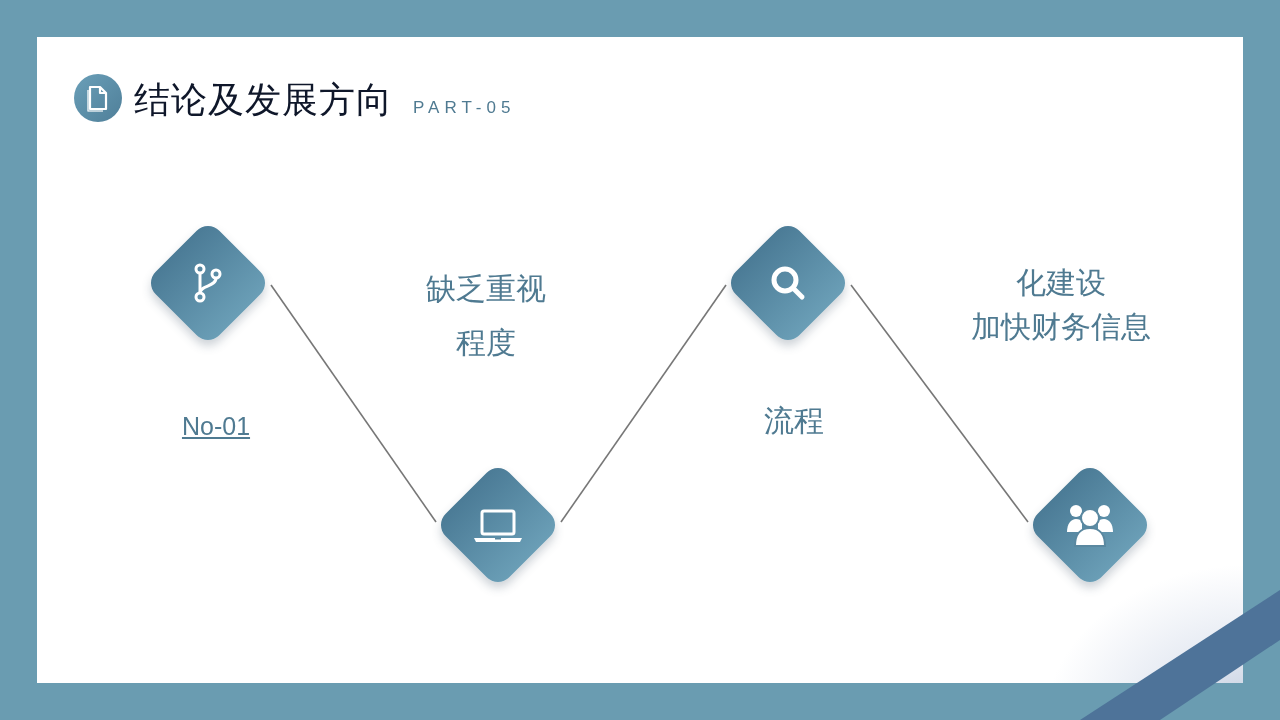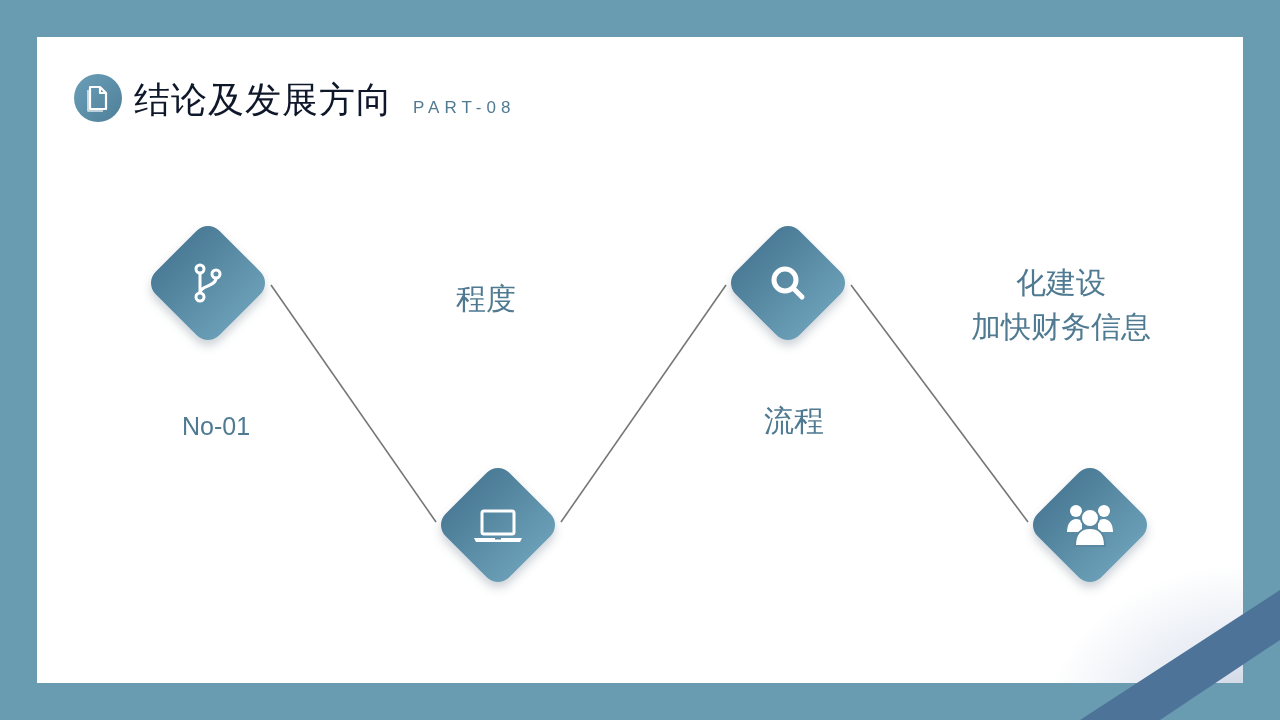--- a/index.html
+++ b/index.html
@@ -96,51 +96,52 @@
 </svg>
 
 <div class="header-icon">
   <svg width="26" height="30" viewBox="0 0 26 30">
     <path d="M5 4 H15 L21 10 V26 H5 Z" fill="none" stroke="#ffffff" stroke-width="2.2" stroke-linejoin="round"></path>
     <path d="M15 4 V10 H21" fill="none" stroke="#ffffff" stroke-width="2.2" stroke-linejoin="round"></path>
     <path d="M3 7 V28 H18" fill="none" stroke="#ffffff" stroke-width="1.6" stroke-linejoin="round" opacity="0.8"></path>
   </svg>
 </div>
 <div class="header-title">结论及发展方向</div>
-<div class="header-sub">PART-08</div>
+<div class="header-sub">PART-05</div>
 
 <svg class="connector" viewBox="0 0 1280 720">
   <line x1="271" y1="285" x2="436" y2="522" stroke="#777777" stroke-width="1.6"></line>
   <line x1="561" y1="522" x2="726" y2="285" stroke="#777777" stroke-width="1.6"></line>
   <line x1="851" y1="285" x2="1028" y2="522" stroke="#777777" stroke-width="1.6"></line>
 </svg>
 
 <div class="diamond" style="left:163px; top:238px;"></div>
 <div class="diamond-icon" style="left:178px; top:253px;">
   <svg width="40" height="44" viewBox="0 0 40 44">
     <circle cx="12" cy="8" r="4" fill="none" stroke="#fff" stroke-width="3"></circle>
     <circle cx="28" cy="13" r="4" fill="none" stroke="#fff" stroke-width="3"></circle>
     <circle cx="12" cy="36" r="4" fill="none" stroke="#fff" stroke-width="3"></circle>
     <line x1="12" y1="12" x2="12" y2="32" stroke="#fff" stroke-width="3"></line>
     <path d="M28 17 C28 26 12 24 12 32" fill="none" stroke="#fff" stroke-width="3"></path>
   </svg>
 </div>
-<div class="step-text" style="left:118px; top:410px; width:196px;">
+<div class="step-text" style="left:118px; top:410px; width:196px;text-decoration:underline;">
   <span class="step-no">No-01</span>
 </div>
 
 <div class="diamond" style="left:453px; top:480px;"></div>
 <div class="diamond-icon" style="left:468px; top:495px;">
   <svg width="54" height="40" viewBox="0 0 54 40">
     <rect x="11" y="6" width="32" height="23" rx="2" fill="none" stroke="#fff" stroke-width="3"></rect>
     <path d="M3 33 H51 L49 37 H5 Z" fill="#fff"></path>
     <rect x="24" y="33" width="6" height="1.5" fill="#5a88a0"></rect>
   </svg>
 </div>
 <div class="step-text" style="left:396px; top:264px; width:180px;">
+  <span class="step-label">缺乏重视</span>
   <span class="step-label" style="margin-top:16px">程度</span>
 </div>
 
 <div class="diamond" style="left:743px; top:238px;"></div>
 <div class="diamond-icon" style="left:758px; top:253px;">
   <svg width="44" height="44" viewBox="0 0 44 44">
     <circle cx="19" cy="19" r="11" fill="none" stroke="#fff" stroke-width="5"></circle>
     <line x1="27" y1="27" x2="36" y2="36" stroke="#fff" stroke-width="5" stroke-linecap="round"></line>
   </svg>
 </div>

